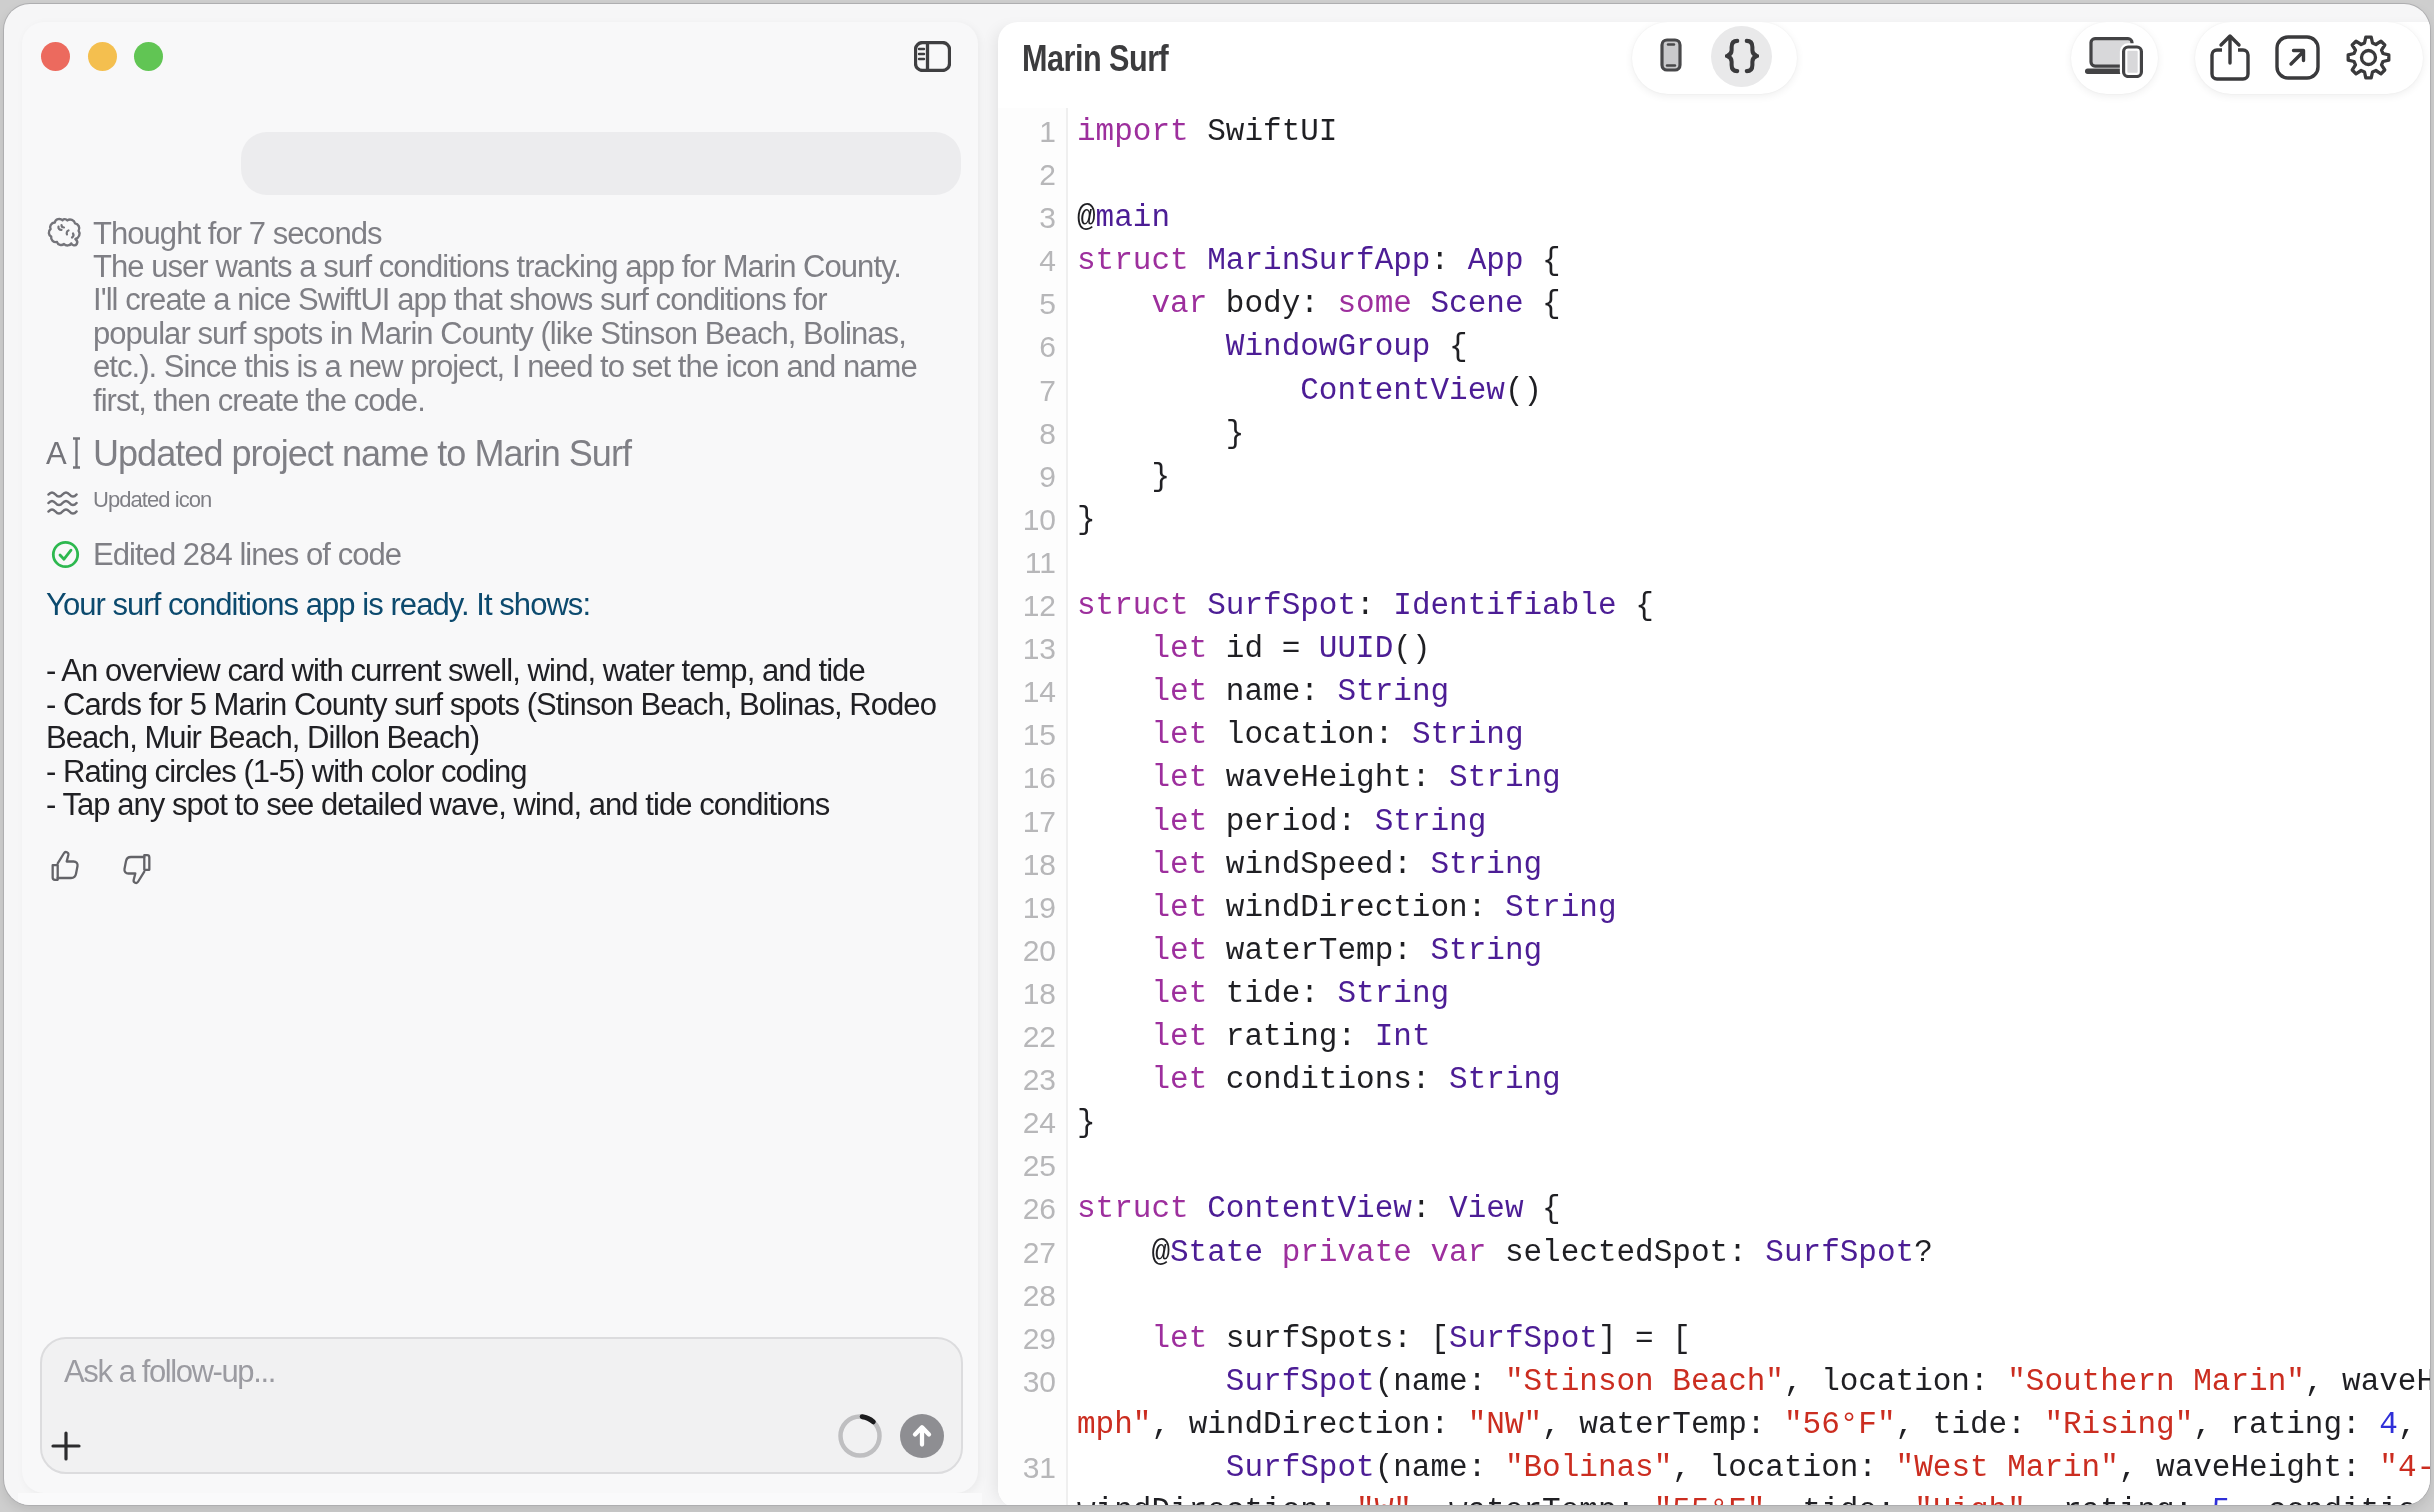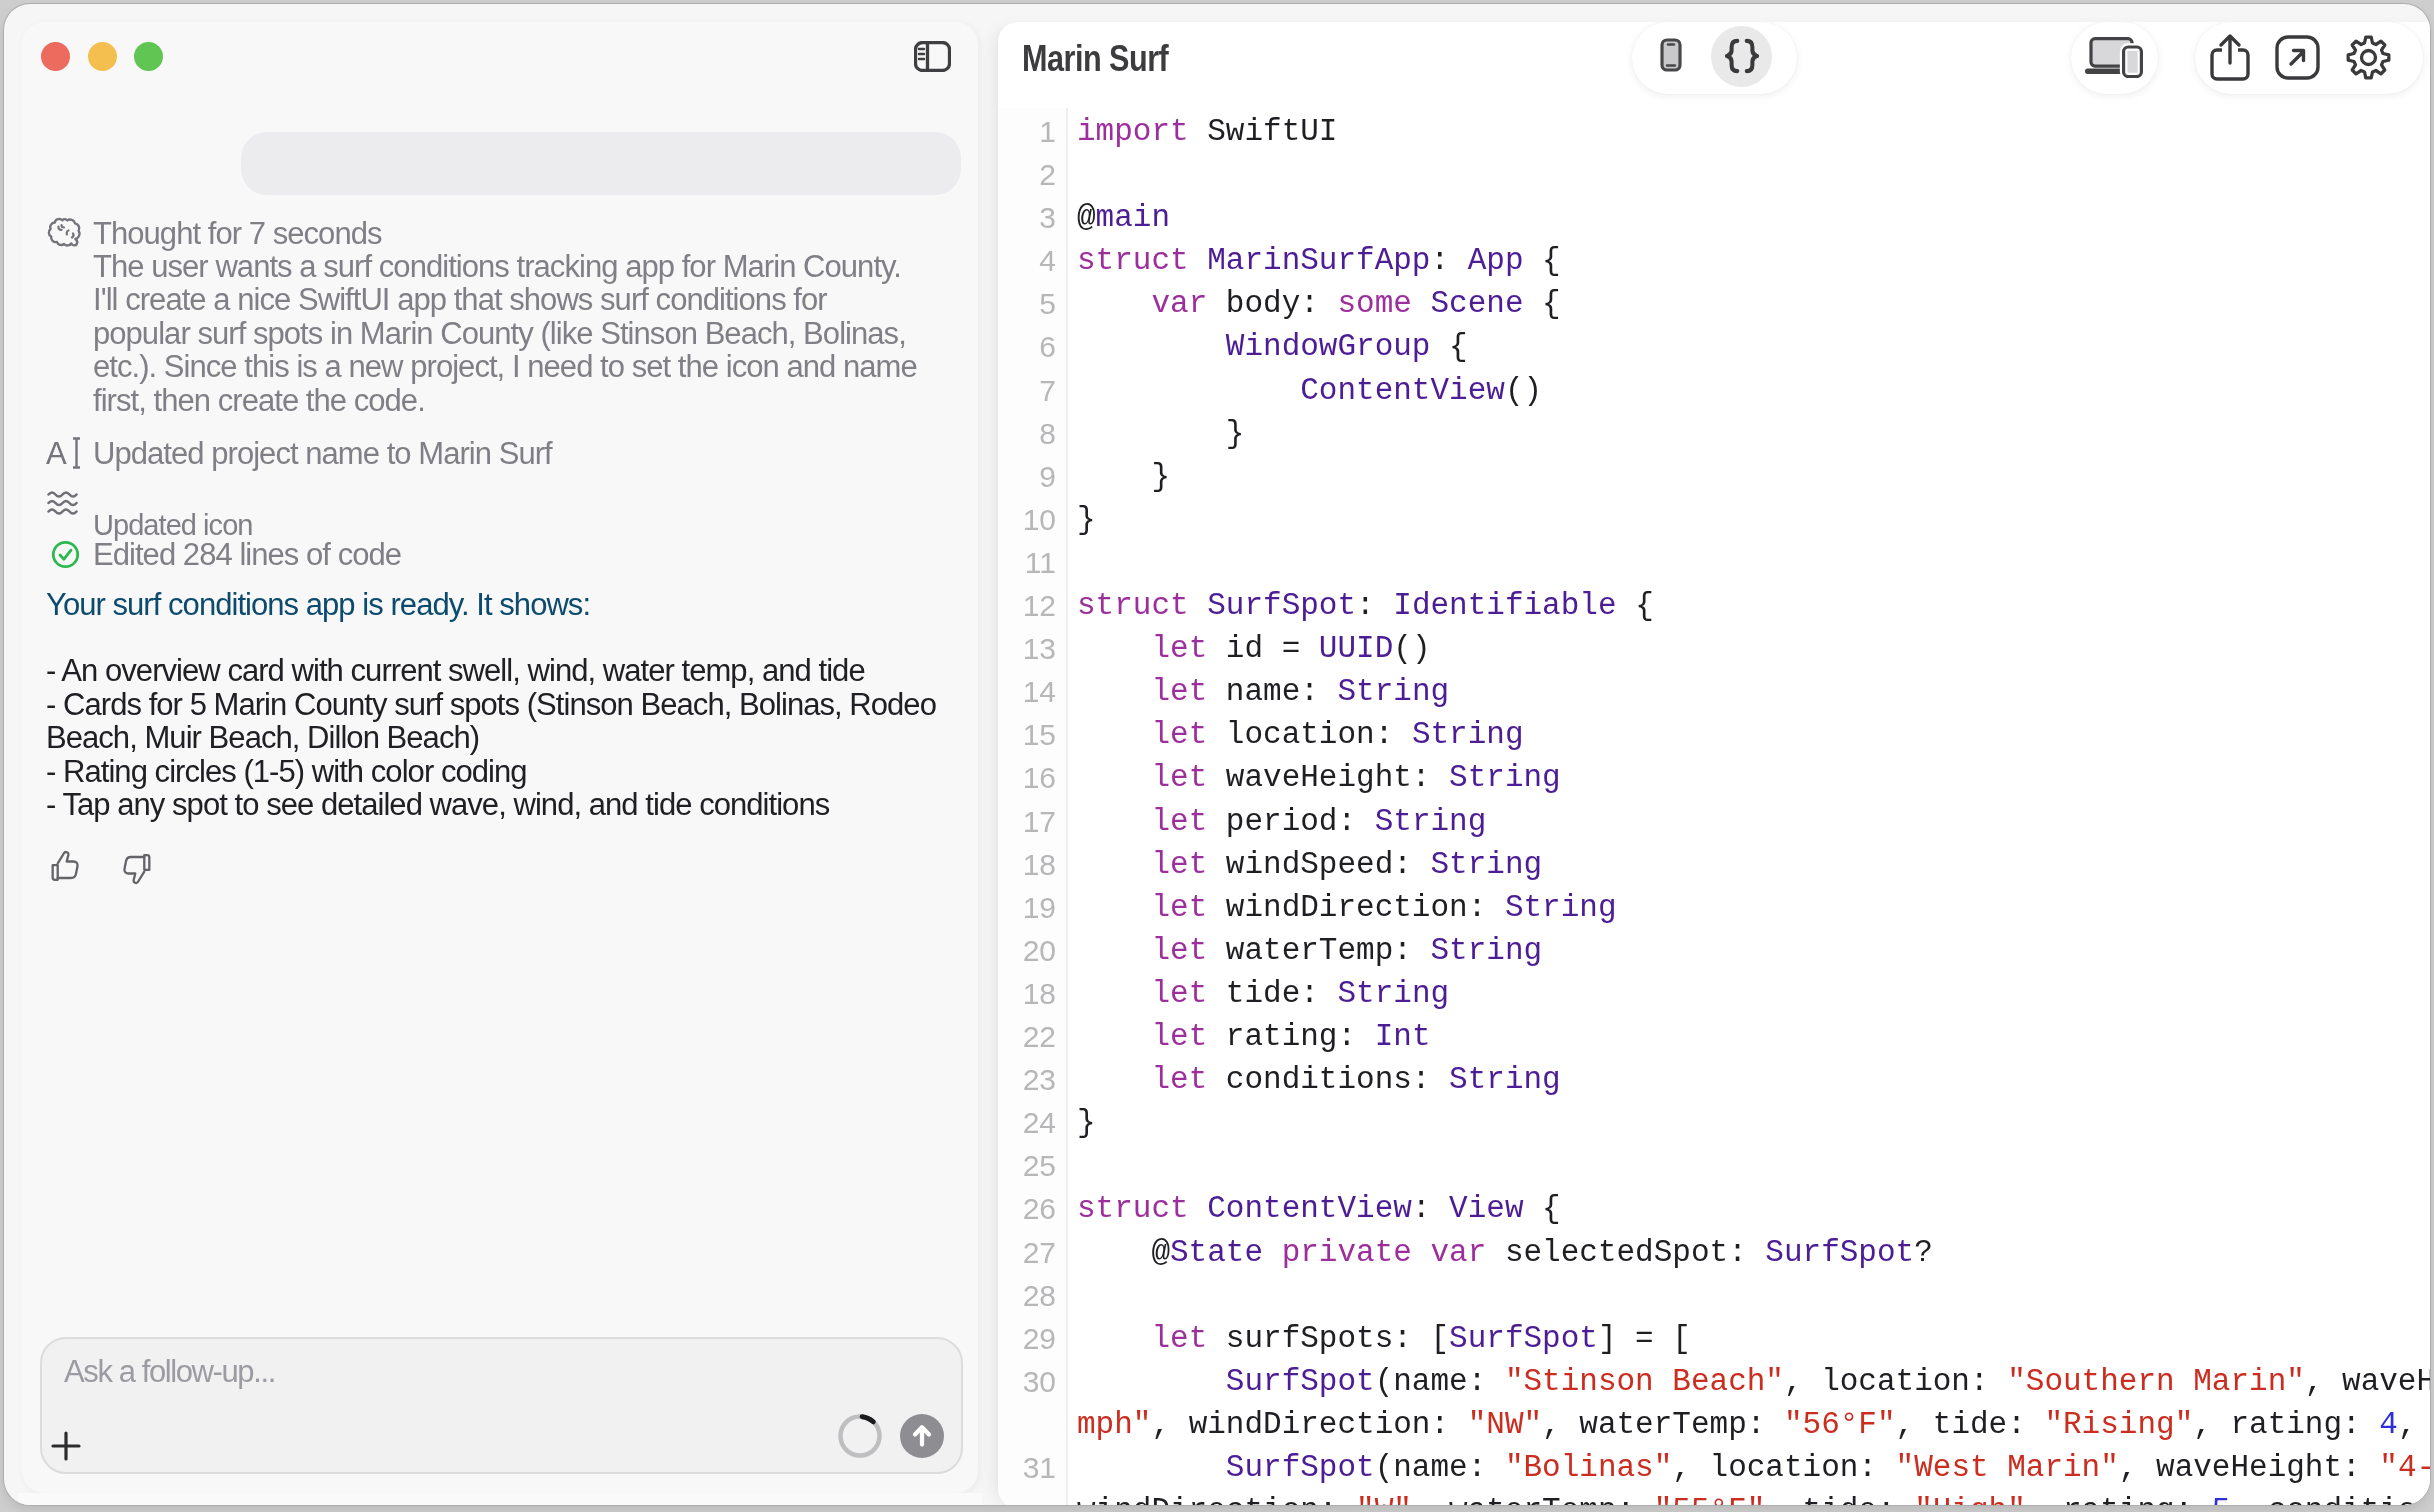--- a/index.html
+++ b/index.html
@@ -39,26 +39,26 @@
       <path d="M22.5,14.5 C21,15 20.2,16.8 21,18.4 M26,21.5 C27.4,20.6 27.8,18.8 27,17.4" fill="none" stroke="#74747a" stroke-width="2.2" stroke-linecap="round"></path>
     </svg>
     <div class="abs graytxt chat" style="left:71px;top:195px;font-size:31px;line-height:33px">Thought for 7 seconds</div>
     <div class="abs graytxt sm chat" style="left:71px;top:227.5px">The user wants a surf conditions tracking app for Marin County.<br>I'll create a nice SwiftUI app that shows surf conditions for<br>popular surf spots in Marin County (like Stinson Beach, Bolinas,<br>etc.). Since this is a new project, I need to set the icon and name<br>first, then create the code.</div>
 
     <svg class="abs" style="left:24px;top:413px" width="38" height="36" viewBox="0 0 38 36">
       <text x="0" y="29" font-family="Liberation Sans" font-size="31" letter-spacing="-1" fill="#74747a">A</text>
       <line x1="30.5" y1="3.5" x2="30.5" y2="32.5" stroke="#74747a" stroke-width="2.4"></line>
       <path d="M27,3.5 h7 M27,32.5 h7" stroke="#74747a" stroke-width="2.4" fill="none"></path>
     </svg>
-    <div class="abs graytxt chat" style="left:71px;top:415px;font-size:31px;line-height:33px">Updated project name to Marin Surf</div>
+    <div class="abs graytxt chat" style="left:71px;top:415px;font-size:36px;line-height:33px">Updated project name to Marin Surf</div>
 
     <svg class="abs" style="left:24px;top:467px" width="38" height="30" viewBox="0 0 38 30">
       <path d="M2.5,5.5 q3.5,-4.2 7,0 t7,0 t7,0 t7,0 M2.5,14 q3.5,-4.2 7,0 t7,0 t7,0 t7,0 M2.5,22.5 q3.5,-4.2 7,0 t7,0 t7,0 t7,0" fill="none" stroke="#6f6f75" stroke-width="2.5" stroke-linecap="round"></path>
     </svg>
-    <div class="abs graytxt chat" style="left:71px;top:487px;font-size:29px;line-height:33px">Updated icon</div>
+    <div class="abs graytxt chat" style="left:71px;top:461px;font-size:22px;line-height:33px">Updated icon</div>
 
     <svg class="abs" style="left:29px;top:518px" width="29" height="29" viewBox="0 0 29 29">
       <circle cx="14.5" cy="14.5" r="12.2" fill="none" stroke="#2db84f" stroke-width="2.8"></circle>
       <path d="M9,15 l4,4.2 7,-9" fill="none" stroke="#2db84f" stroke-width="2.8" stroke-linecap="round" stroke-linejoin="round"></path>
     </svg>
     <div class="abs graytxt chat" style="left:71px;top:516px;font-size:31px;line-height:33px">Edited 284 lines of code</div>
     <div class="abs chat" style="left:24px;top:565.5px;font-size:31px;line-height:33.5px;color:#0c4a6e">Your surf conditions app is ready. It shows:</div>
     <div class="abs chat" style="left:24px;top:632px;font-size:31px;line-height:33.5px;color:#202024">- An overview card with current swell, wind, water temp, and tide<br>- Cards for 5 Marin County surf spots (Stinson Beach, Bolinas, Rodeo<br>Beach, Muir Beach, Dillon Beach)<br>- Rating circles (1-5) with color coding<br>- Tap any spot to see detailed wave, wind, and tide conditions</div>
 
     <svg class="abs" style="left:27px;top:828px" width="33" height="34" viewBox="0 0 36 37">

